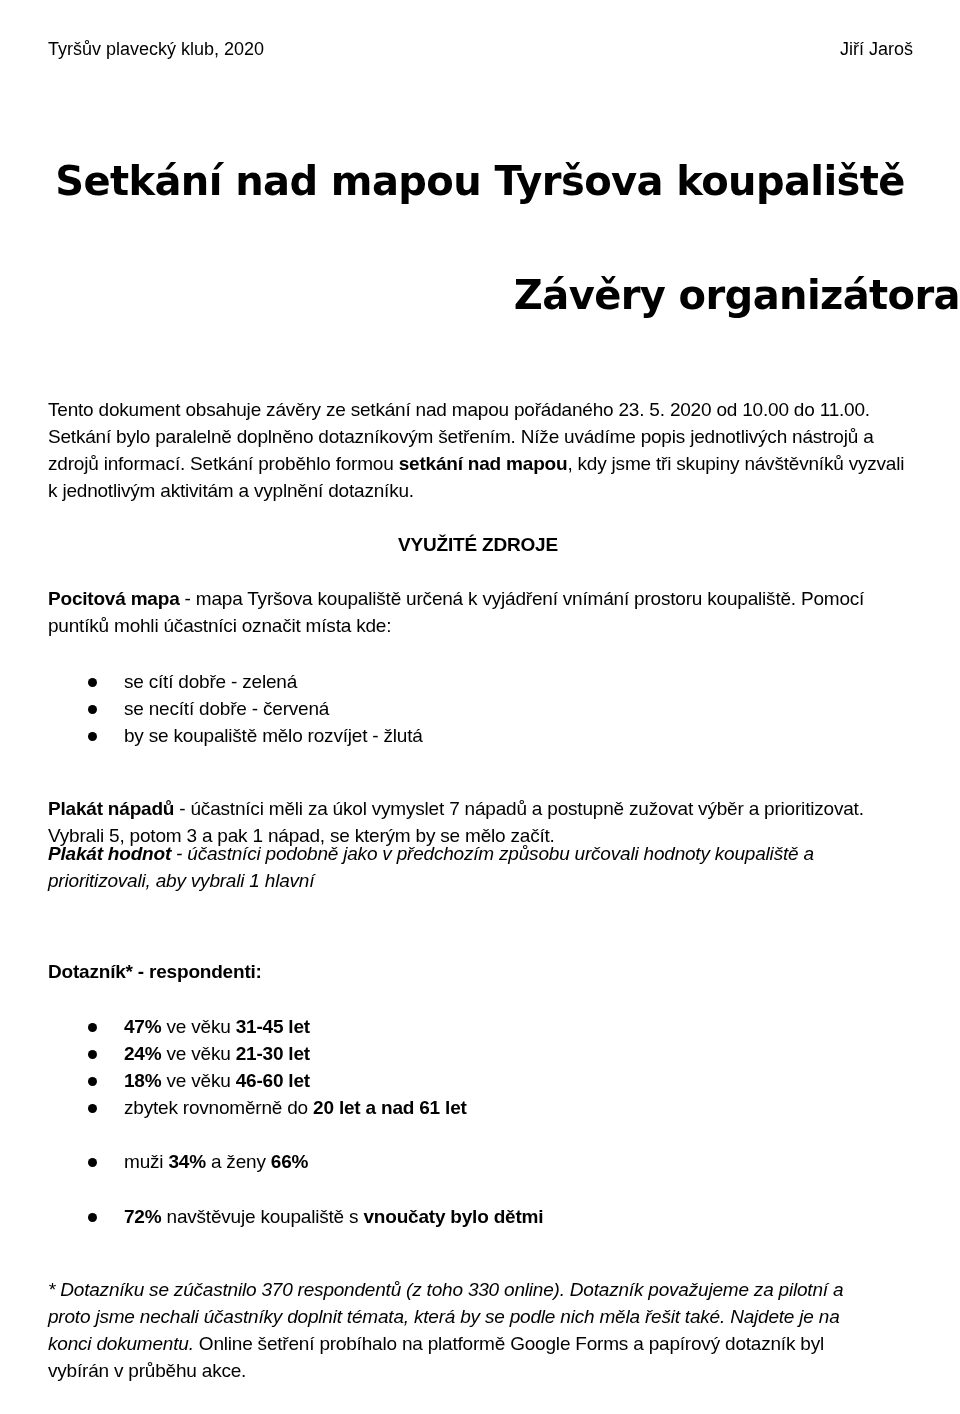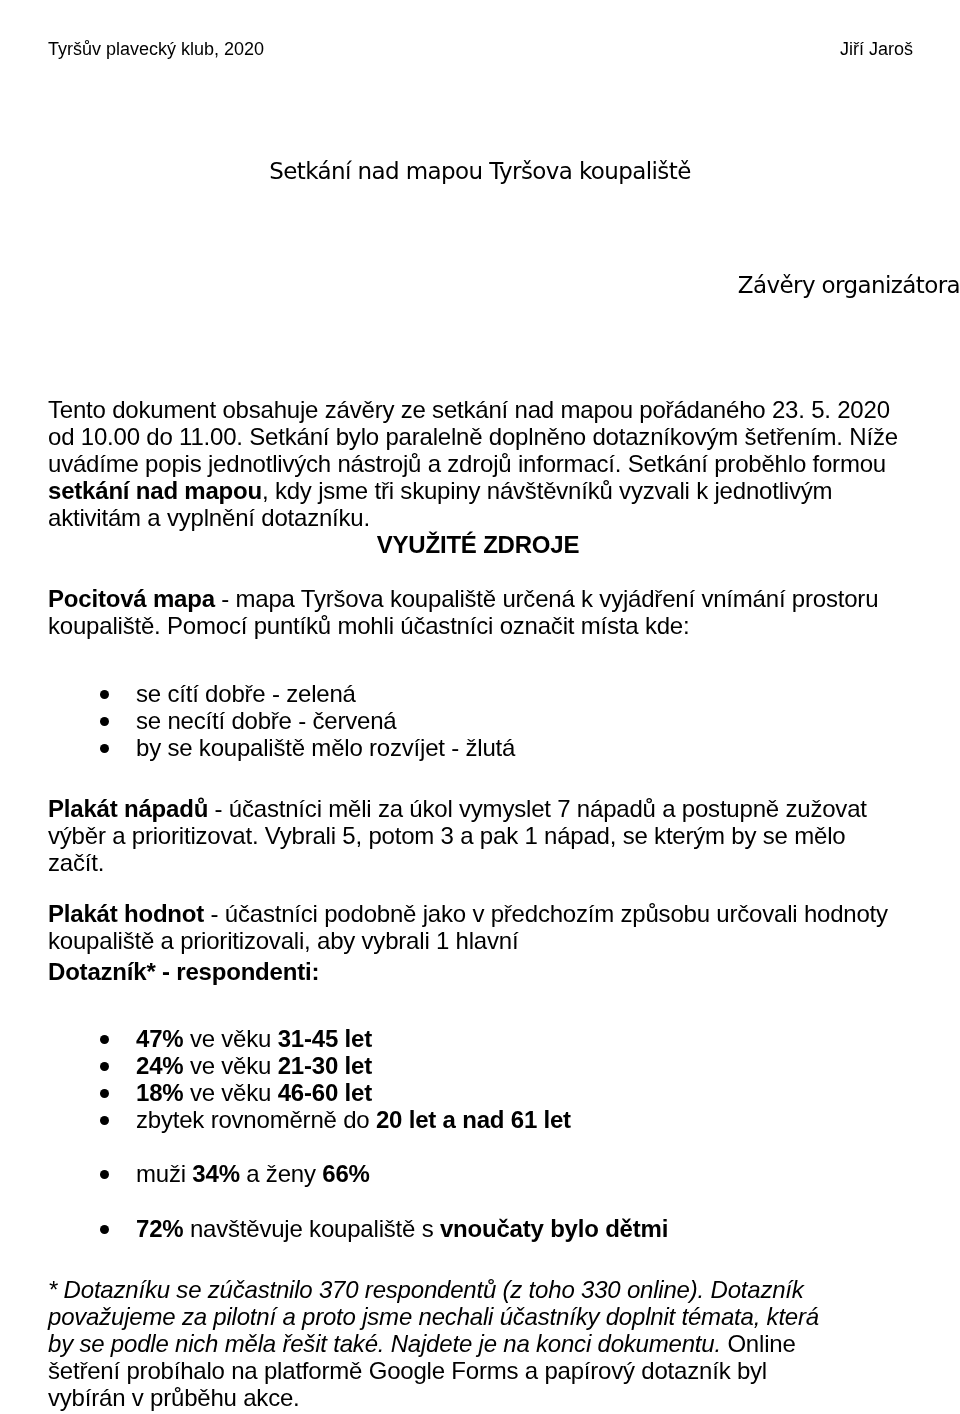--- a/index.html
+++ b/index.html
@@ -8,36 +8,36 @@
       color: #000000;
       font-family: "Liberation Sans", sans-serif;
     }
     .header {
       position: absolute; top: 38px; left: 48px; right: 47px;
       display: flex; justify-content: space-between;
       font-family: "Liberation Sans", sans-serif; font-size: 18px; line-height: 22px;
     }
     .title {
       position: absolute; left: 0; right: 0; text-align: center;
-      font-family: "DejaVu Sans", sans-serif; font-weight: normal;
-      font-size: 23px; letter-spacing: -0.6px;
+      font-family: "DejaVu Sans", sans-serif; font-weight: bold;
+      font-size: 40px; letter-spacing: -0.6px;
       margin: 0;
     }
     .t1 { top: 158px; }
     .t2 { top: 272px; text-align: right; }
     .body-text {
       position: absolute; left: 48px; width: 860px;
       font-family: "Liberation Sans", sans-serif;
-      font-size: 24px; line-height: 27px;
+      font-size: 19px; line-height: 27px;
       letter-spacing: -0.2px;
     }
     p { margin: 0; }
     b { font-weight: bold; }
     i { font-style: italic; }
-    ul { list-style: none; margin: 16px; padding: 0; }
+    ul { list-style: none; margin: 4px; padding: 0; }
     li { position: relative; padding-left: 72px; }
     li .bullet {
       position: absolute; left: 36px; top: 10px;
       width: 9px; height: 9px; border-radius: 50%; background: #000;
     }
   </style>
 </head>
 <body>
 
 <div class="header">
@@ -63,21 +63,21 @@
 <ul class="body-text" style="top:664px;">
   <li><span class="bullet"></span><span>se cítí dobře - zelená</span></li>
   <li><span class="bullet"></span><span>se necítí dobře - červená</span></li>
   <li><span class="bullet"></span><span>by se koupaliště mělo rozvíjet - žlutá</span></li>
 </ul>
 
 <div class="body-text" style="top:795px;">
   <p><b>Plakát nápadů</b><span> - účastníci měli za úkol vymyslet 7 nápadů a postupně zužovat výběr a prioritizovat. Vybrali 5, potom 3 a pak 1 nápad, se kterým by se mělo začít.</span></p>
 </div>
 
-<div class="body-text" style="top:900px;">
+<div class="body-text" style="top:840px;font-style:italic;">
   <p><b>Plakát hodnot</b><span> - účastníci podobně jako v předchozím způsobu určovali hodnoty koupaliště a prioritizovali, aby vybrali 1 hlavní</span></p>
 </div>
 
 <div class="body-text" style="top:958px;">
   <p><b>Dotazník* - respondenti:</b></p>
 </div>
 
 <ul class="body-text" style="top:1009px;">
   <li><span class="bullet"></span><b>47%</b><span> ve věku </span><b>31-45 let</b></li>
   <li><span class="bullet"></span><b>24%</b><span> ve věku </span><b>21-30 let</b></li>

